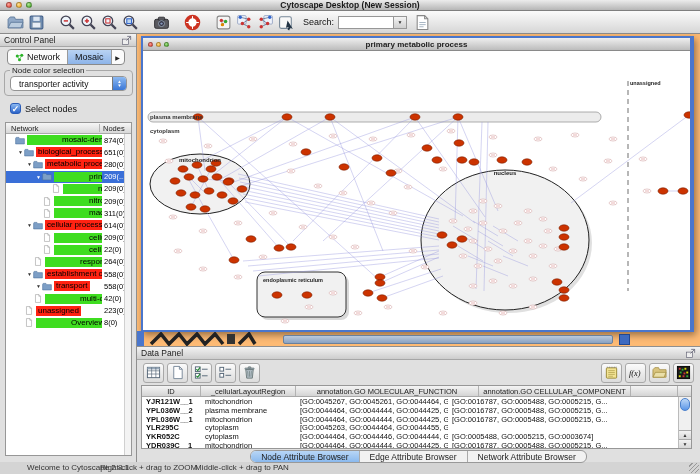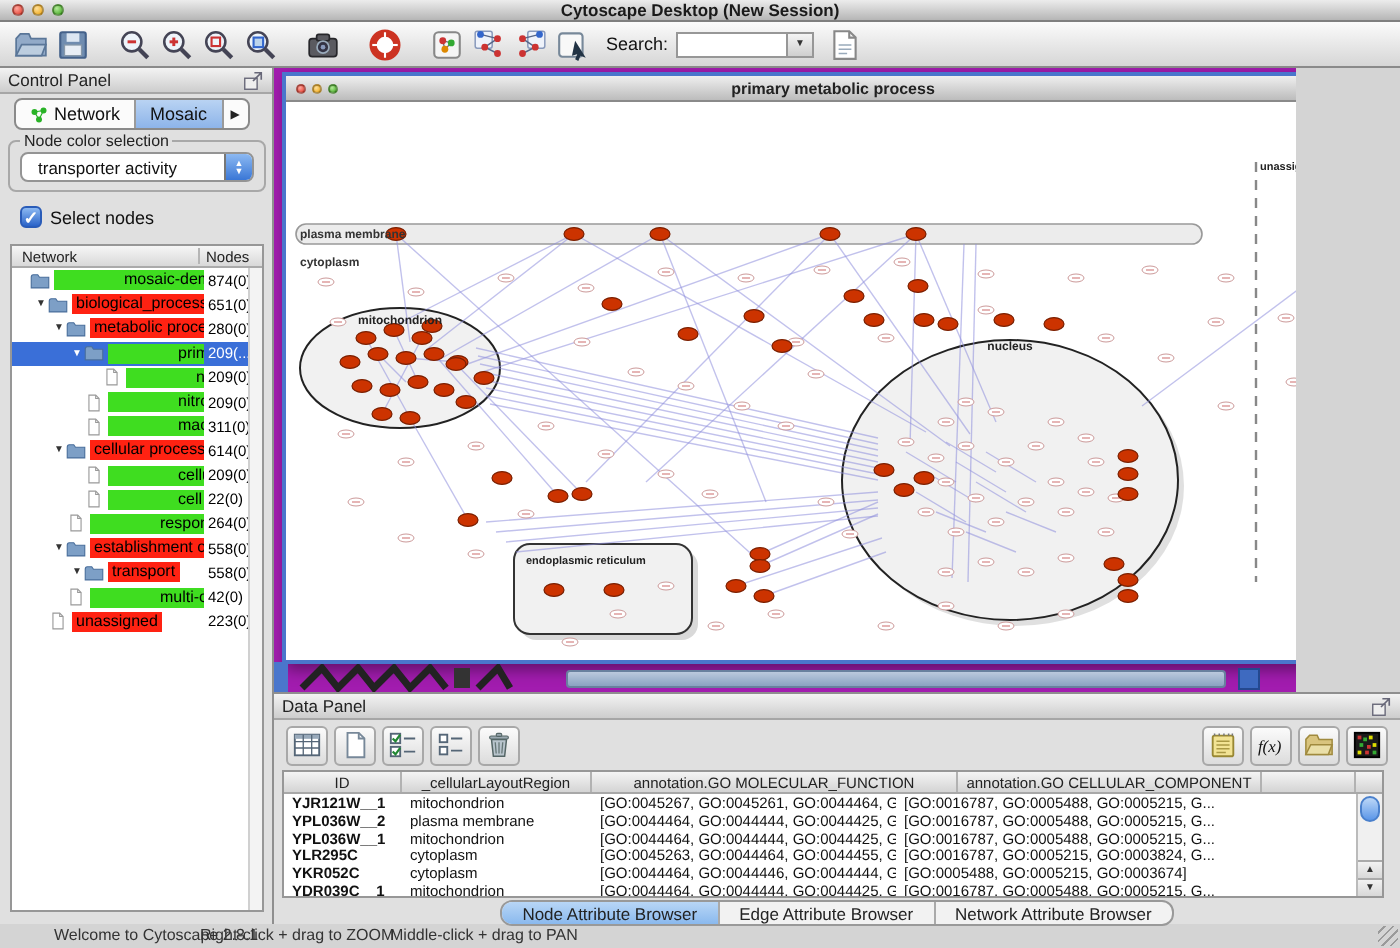--- a/index.html
+++ b/index.html
@@ -57,21 +57,21 @@
   .trow.selected .texp{color:#fff;}
   .ticon{width:12px;flex:none;display:flex;}
   .ticon svg{width:10px;height:9px;}
   .tchip{font-size:8px;color:#000;padding:0 2px;white-space:nowrap;overflow:hidden;line-height:10px;}
   .tchip.green{background:#3fdd20;padding-left:35px;}
   .tchip.red{background:#ff2212;}
   .tcount{position:absolute;left:98px;font-size:7.5px;color:#000;}
   .trow.selected .tcount{color:#fff;}
 
   
-  .mdi{position:absolute;left:137px;top:34px;width:511px;height:312px;background:#a21caf;overflow:hidden;}
+  .mdi{position:absolute;left:137px;top:34px;width:563px;height:312px;background:#fdba74;overflow:hidden;}
   .frame{position:absolute;left:4px;top:2px;width:553px;height:296px;border:2px solid #4a76cc;border-right-width:4px;background:#fff;box-shadow:2px 3px 7px rgba(0,0,0,.4);}
   .frame-titlebar{height:13px;background:linear-gradient(#efefef,#bcbcbc);border-bottom:1px solid #8a8a8a;position:relative;}
   .ftl{position:absolute;top:3.5px;width:5px;height:5px;border-radius:50%;border:1px solid rgba(0,0,0,.3);}
   .ftl.red{left:5px;background:radial-gradient(circle at 35% 30%,#ffa79e,#e33b2c);}
   .ftl.yel{left:13px;background:radial-gradient(circle at 35% 30%,#ffe09a,#f0a713);}
   .ftl.grn{left:21px;background:radial-gradient(circle at 35% 30%,#b4eb9a,#3fa51e);}
   .frame-title{text-align:center;font-size:8px;font-weight:bold;color:#222;line-height:13px;}
   .canvas{position:absolute;left:0;top:13px;right:0;bottom:0;background:#fff;overflow:hidden;}
   .mdi-strip{position:absolute;left:0;top:300px;width:563px;height:12px;}
   .strip-bluefrag{position:absolute;left:0;top:-3px;width:7px;height:15px;background:#4a76cc;}
@@ -460,20 +460,31 @@
           <div class="trow" style="padding-left: 11px;">
             <span class="texp"></span>
             <span class="ticon">
               <svg viewBox="0 0 14 16">
                 <path d="M2.5 1h6l3 3v11h-9z" fill="#ffffff" stroke="#999999" stroke-width="1"></path>
                 <path d="M8.5 1v3h3" fill="none" stroke="#999999" stroke-width="1"></path>
               </svg>
             </span>
             <span class="tchip red" style="max-width: 66px;">unassigned</span>
             <span class="tcount">223(0)</span>
+          </div>
+          <div class="trow" style="padding-left: 11px;">
+            <span class="texp"></span>
+            <span class="ticon">
+              <svg viewBox="0 0 14 16">
+                <path d="M2.5 1h6l3 3v11h-9z" fill="#ffffff" stroke="#999999" stroke-width="1"></path>
+                <path d="M8.5 1v3h3" fill="none" stroke="#999999" stroke-width="1"></path>
+              </svg>
+            </span>
+            <span class="tchip green" style="max-width: 66px;">Overview</span>
+            <span class="tcount">8(0)</span>
           </div>
         </div>
       <div class="tree-scroll"></div>
     </div>
   </div>
 
   <div class="mdi">
     <div class="frame">
       <div class="frame-titlebar">
         <span class="ftl red"></span>
@@ -903,21 +914,20 @@
             <div class="dt-cell b" style="width: 59px;">YPL036W__1</div>
             <div class="dt-cell" style="width: 95px;">mitochondrion</div>
             <div class="dt-cell" style="width: 152px;">[GO:0044464, GO:0044444, GO:0044425, G...</div>
             <div class="dt-cell" style="width: 183px;">[GO:0016787, GO:0005488, GO:0005215, G...</div>
             <div class="dt-cell" style="width: 47px;"></div>
           </div>
           <div class="dt-row">
             <div class="dt-cell b" style="width: 59px;">YLR295C</div>
             <div class="dt-cell" style="width: 95px;">cytoplasm</div>
             <div class="dt-cell" style="width: 152px;">[GO:0045263, GO:0044464, GO:0044455, G...</div>
-            <div class="dt-cell" style="width: 183px;">[GO:0016787, GO:0005215, GO:0003824, G...</div>
             <div class="dt-cell" style="width: 47px;"></div>
           </div>
           <div class="dt-row">
             <div class="dt-cell b" style="width: 59px;">YKR052C</div>
             <div class="dt-cell" style="width: 95px;">cytoplasm</div>
             <div class="dt-cell" style="width: 152px;">[GO:0044464, GO:0044446, GO:0044444, G...</div>
             <div class="dt-cell" style="width: 183px;">[GO:0005488, GO:0005215, GO:0003674]</div>
             <div class="dt-cell" style="width: 47px;"></div>
           </div>
           <div class="dt-row">

